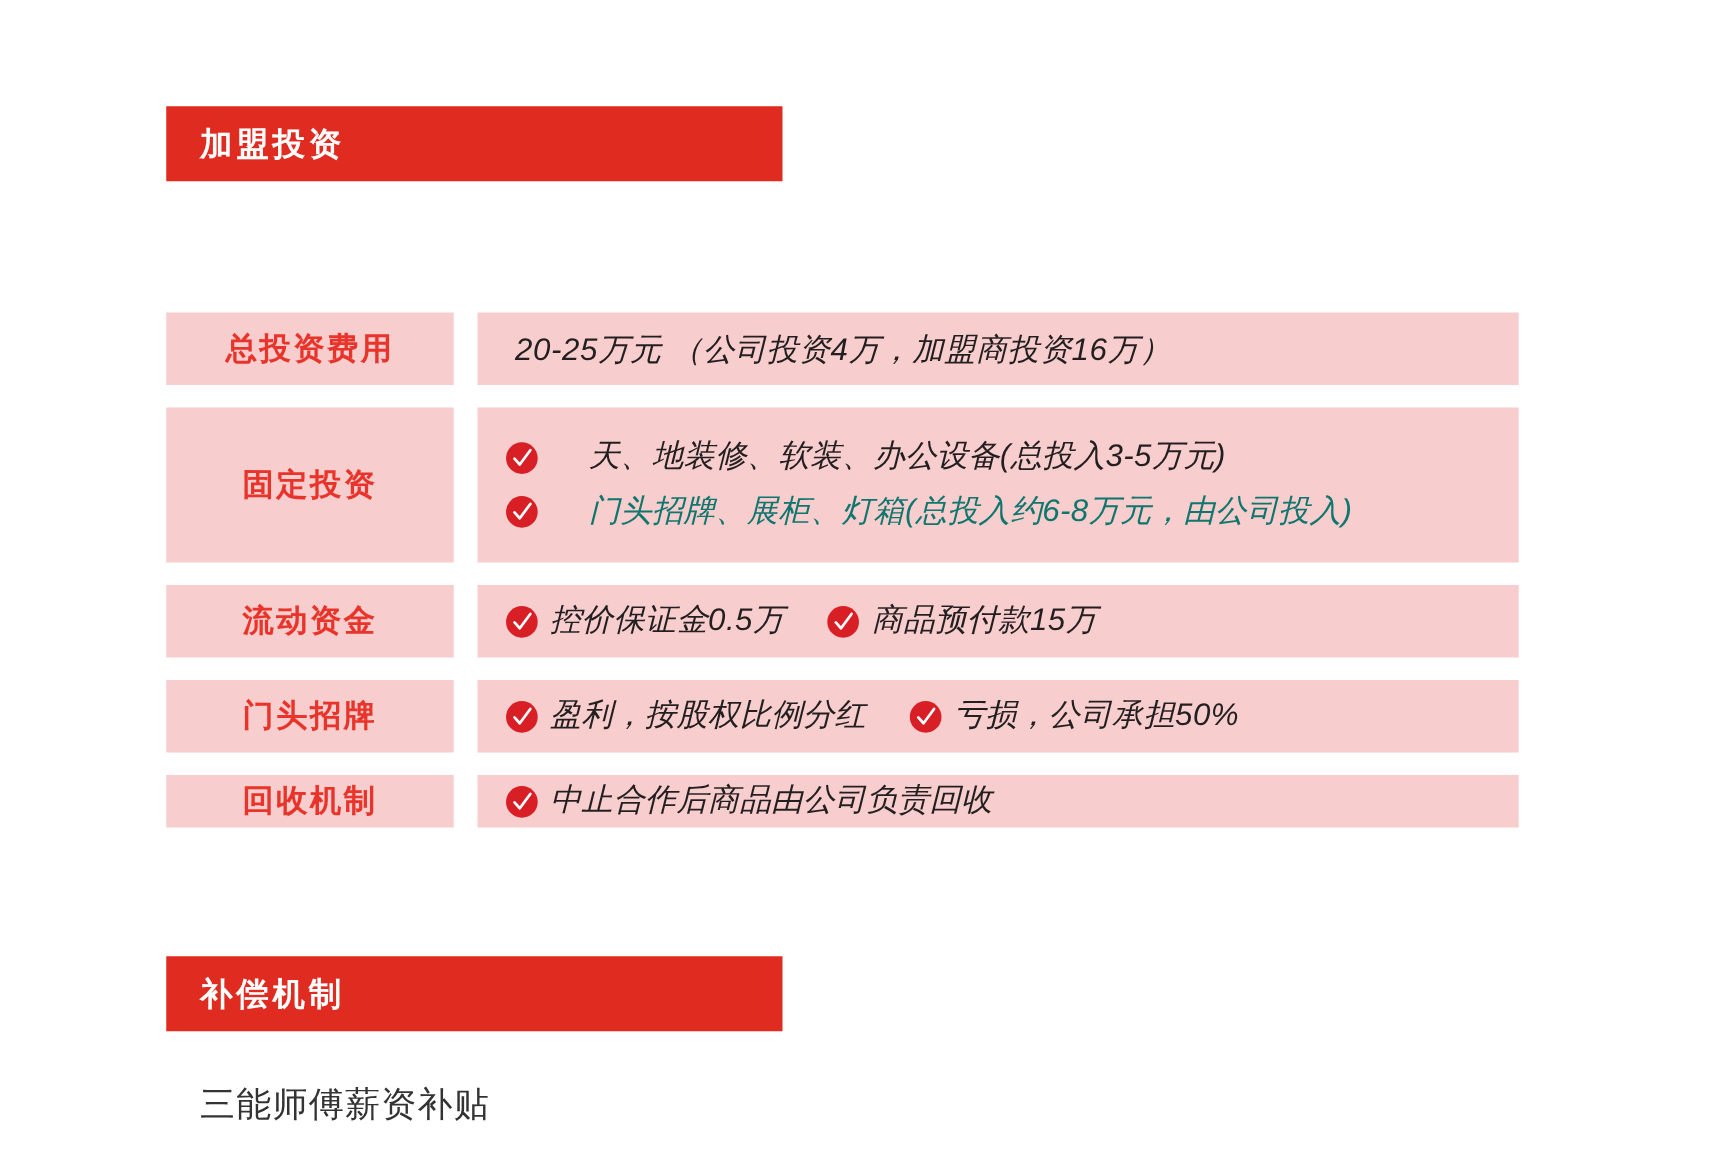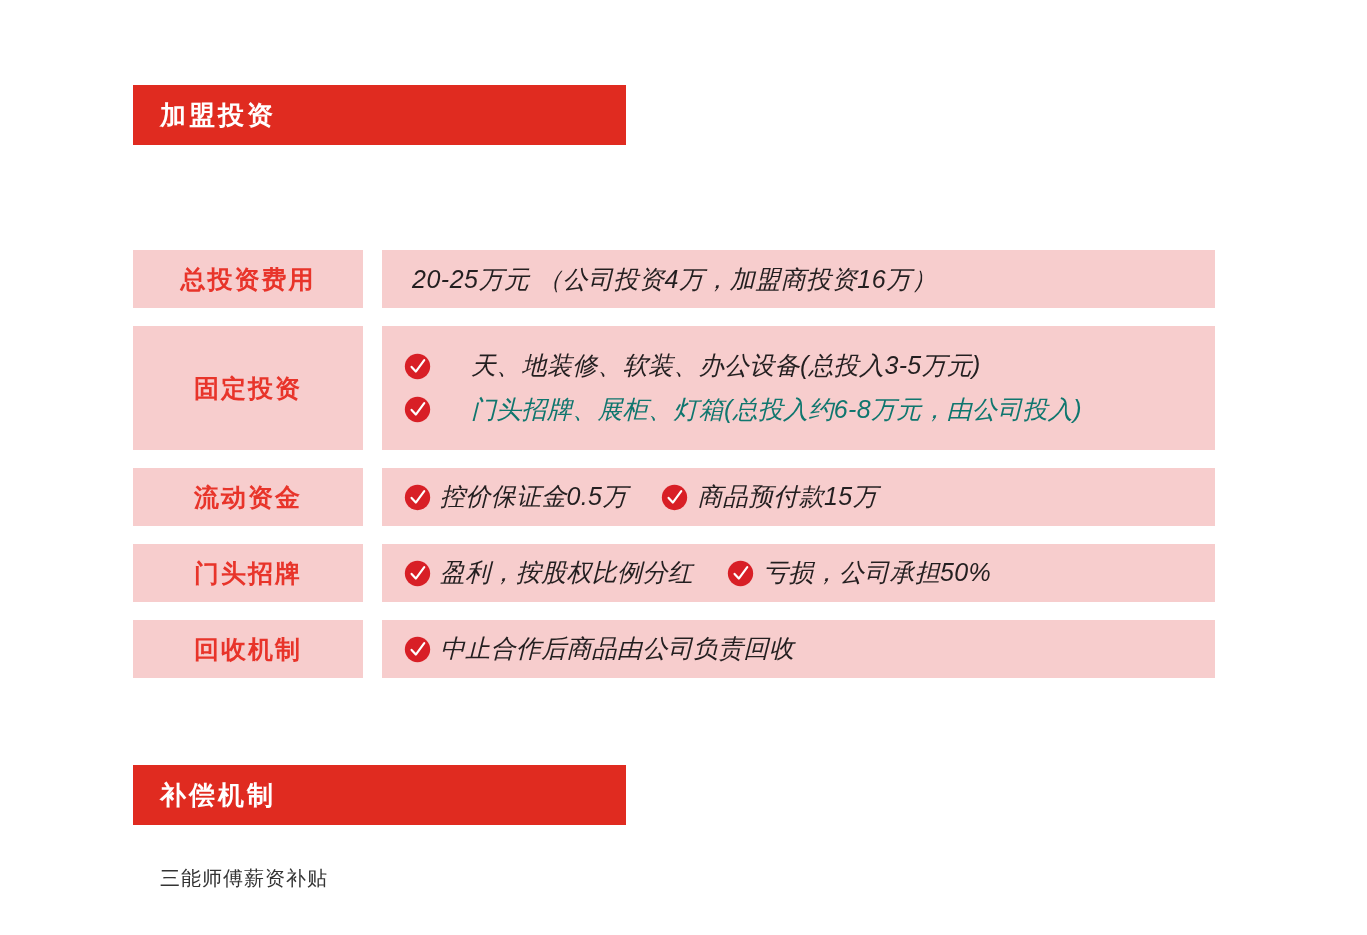--- a/index.html
+++ b/index.html
@@ -78,21 +78,21 @@
     flex-direction: column;
     justify-content: center;
     padding: 0 0 0 22px;
     box-sizing: border-box;
     font-style: italic;
   }
   .row-1 .cell-label, .row-1 .cell-content { height: 58px; }
   .row-2 .cell-label, .row-2 .cell-content { height: 124px; }
   .row-3 .cell-label, .row-3 .cell-content { height: 58px; }
   .row-4 .cell-label, .row-4 .cell-content { height: 58px; }
-  .row-5 .cell-label, .row-5 .cell-content { height: 58px; }
+  .row-5 .cell-label, .row-5 .cell-content { height: 42px; }
 
   .plain-text {
     font-size: 25px;
     color: #231f20;
     letter-spacing: 0.5px;
     padding-left: 8px;
   }
 
   .bullet-line {
     display: flex;
@@ -118,21 +118,21 @@
     margin-right: 9px;
     display: inline-block;
     vertical-align: middle;
   }
 
   
   .note {
     position: absolute;
     left: 160px;
     top: 865px;
-    font-size: 20px;
+    font-size: 28px;
     color: #333333;
     letter-spacing: 1px;
   }
 </style>
 </head>
 <body>
 
 <div class="page">
 
   <div class="banner" id="banner-invest">

